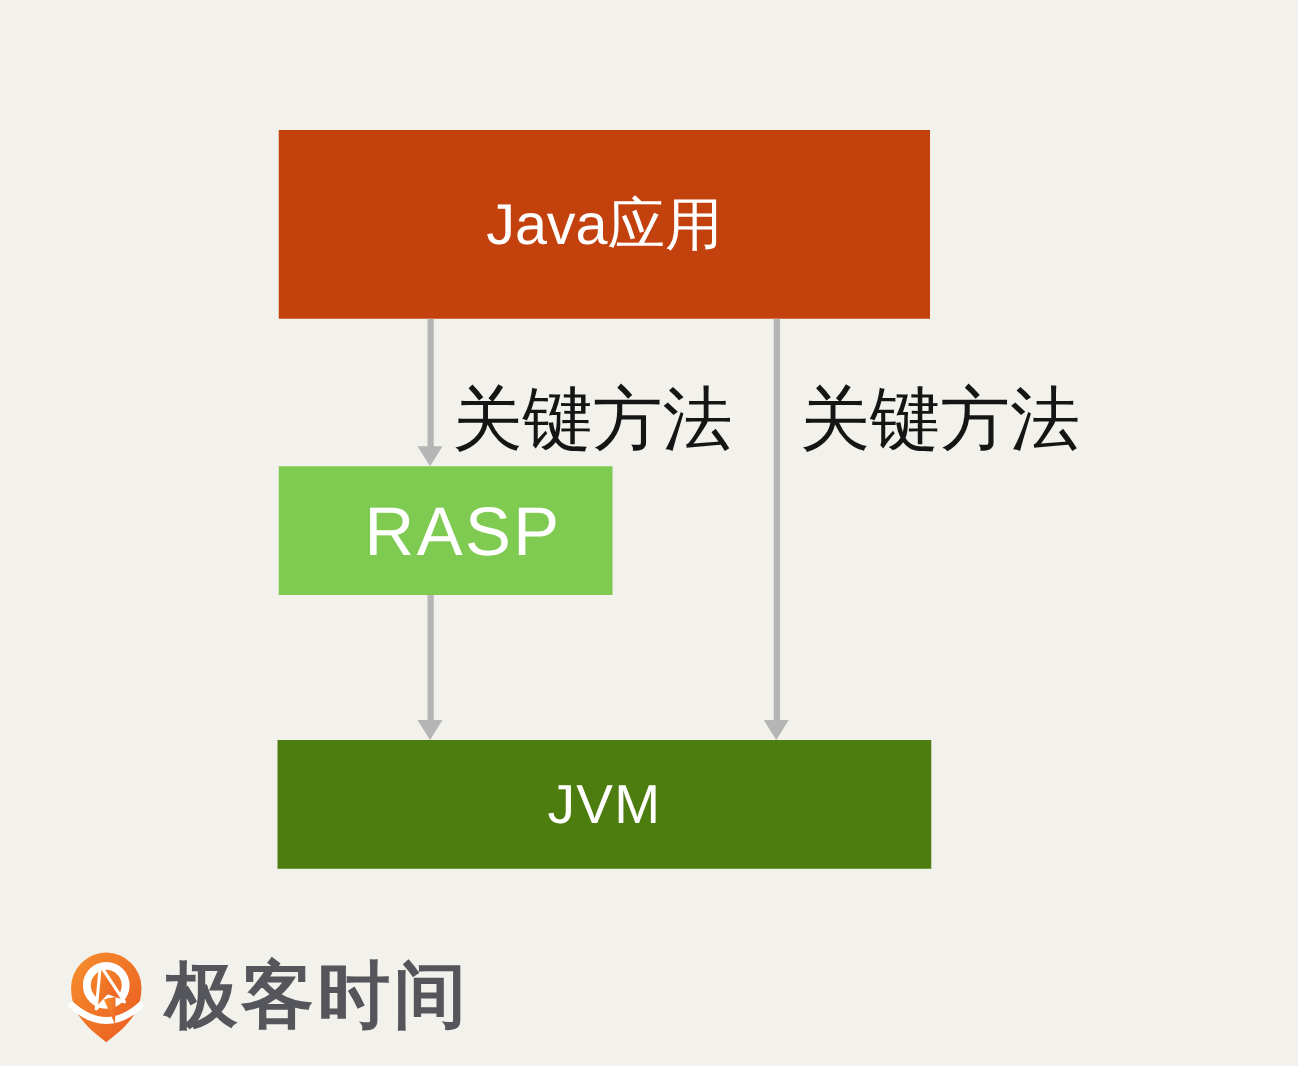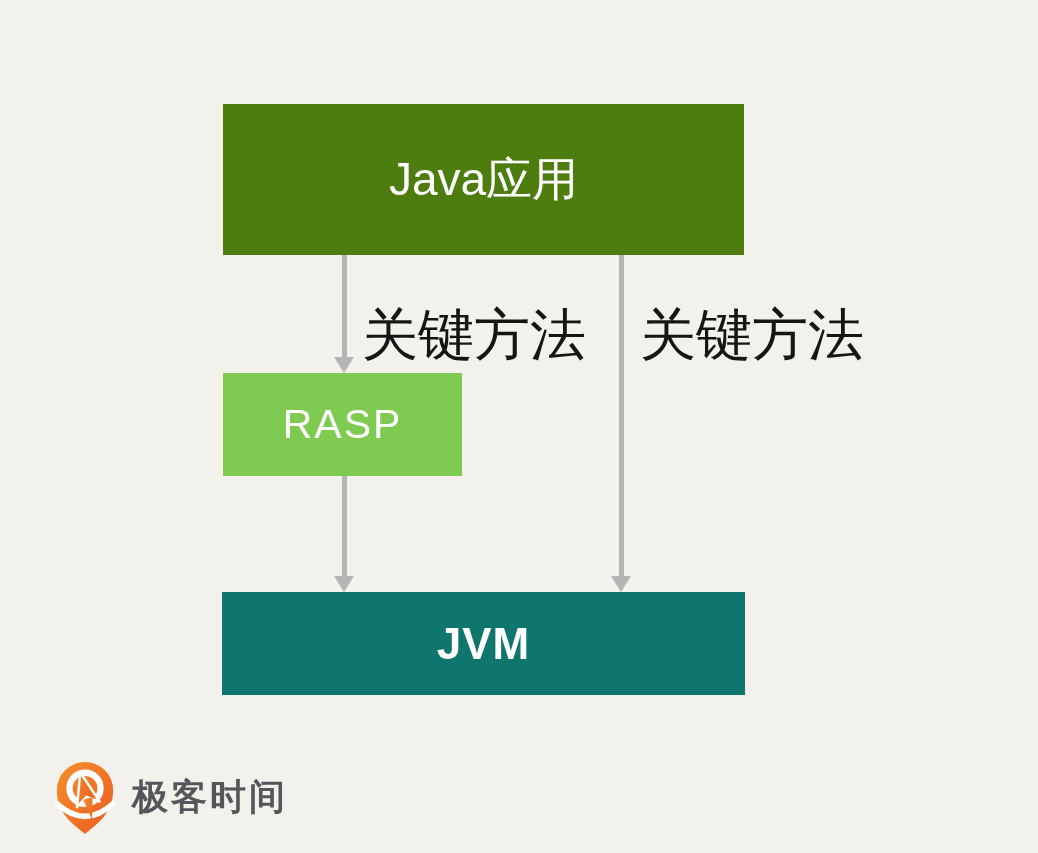--- a/index.html
+++ b/index.html
@@ -18,21 +18,21 @@
     overflow:hidden;
   }
   .node{
     position:absolute;
     display:flex;
     align-items:center;
     justify-content:center;
     color:#FFFFFF;
   }
   .node-java{ left:223px; top:104px;  width:521px; height:151px; font-size:46px; }
-  .node-rasp{ left:223px; top:373px;  width:239px; height:103px; font-size:41px; letter-spacing:2px; }
+  .node-rasp{ left:223px; top:373px;  width:239px; height:103px; font-size:55px; letter-spacing:2px;padding-left:28px; }
   .node-jvm { left:222px; top:592px;  width:523px; height:103px; font-size:44px; letter-spacing:1px; }
 
   .arrow-line{
     position:absolute;
     width:5px;
     background:var(--arrow);
   }
   .arrow-head{
     position:absolute;
     width:0;height:0;
@@ -61,52 +61,52 @@
     left:52px; top:758px;
     display:flex;
     align-items:center;
   }
   .logo-icon{
     width:66px; height:78px;
     display:block;
   }
   .logo-text{
     margin-left:14px;
-    font-size:36px;
+    font-size:58px;
     font-weight:600;
     letter-spacing:3px;
     color:#55565B;
     line-height:74px;
   }
 </style>
 </head>
 <body style="background-color: rgb(242, 241, 235);">
 
 <div class="canvas">
 
-  <div class="node node-java" style="background-color: #4d7c0f;">
+  <div class="node node-java" style="background-color: #c2410c;">
     <span>Java应用</span>
   </div>
 
   <div class="arrow-line line-java-rasp"></div>
   <div class="arrow-head head-java-rasp"></div>
   <div class="edge-label label-left">关键方法</div>
 
   <div class="arrow-line line-java-jvm"></div>
   <div class="arrow-head head-java-jvm"></div>
   <div class="edge-label label-right">关键方法</div>
 
   <div class="node node-rasp" style="background-color: rgb(127, 203, 82);">
     <span>RASP</span>
   </div>
 
   <div class="arrow-line line-rasp-jvm"></div>
   <div class="arrow-head head-rasp-jvm"></div>
 
-  <div class="node node-jvm" style="background-color: #0f766e; font-weight: bold;">
+  <div class="node node-jvm" style="background-color: #4d7c0f;">
     <span>JVM</span>
   </div>
 
   <div class="logo">
     <svg class="logo-icon" viewBox="0 0 68 80">
       <defs>
         <linearGradient id="gtg" x1="0" y1="0" x2="1" y2="1">
           <stop offset="0" stop-color="#F6902E"></stop>
           <stop offset="1" stop-color="#EA5A20"></stop>
         </linearGradient>

